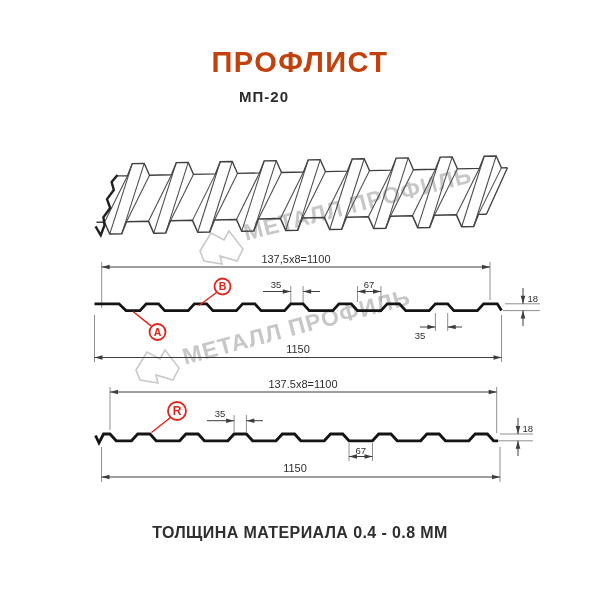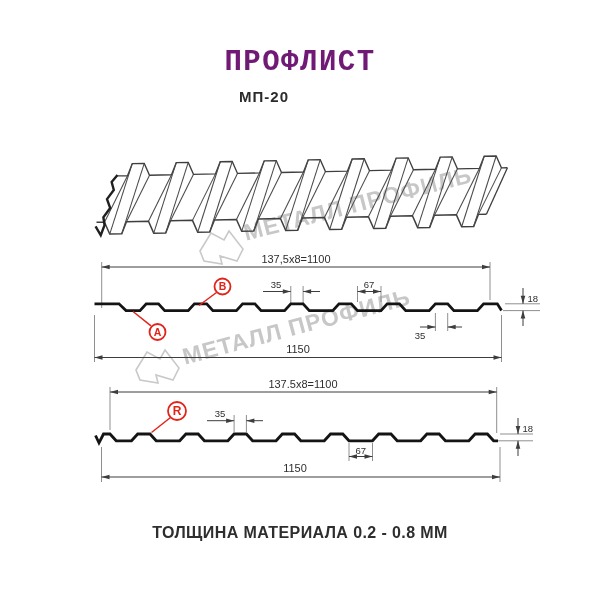--- a/index.html
+++ b/index.html
@@ -1,19 +1,19 @@
 <!DOCTYPE html>
 <html><head>
 <meta charset="utf-8">
 <style>
   html,body{margin:0;padding:0;background:#fff;}
   #stage{position:relative;width:600px;height:600px;background:#ffffff;overflow:hidden;
          font-family:"Liberation Sans",sans-serif;}
   .title{position:absolute;left:0;top:46px;width:600px;text-align:center;
-         font-size:29px;font-weight:700;letter-spacing:1.5px;color:#701a75;font-family:Liberation Mono, monospace;}
+         font-size:29px;font-weight:700;letter-spacing:1.5px;color:#c2410c;}
   .subtitle{position:absolute;left:0;top:88px;width:528px;text-align:center;
          font-size:15px;font-weight:600;letter-spacing:1px;color:#2b2b2b;}
   .footer{position:absolute;left:0;top:524px;width:600px;text-align:center;
          font-size:16px;font-weight:600;letter-spacing:0.4px;color:#2e2e2e;}
   .wm-text{position:absolute;font-size:23px;font-weight:700;letter-spacing:1px;
          color:#c7c7c7;white-space:nowrap;transform-origin:left center;}
   .wm1-text{left:244px;top:220px;transform:rotate(-14.5deg);}
   .wm2-text{left:183px;top:344px;transform:rotate(-15deg);}
   svg{position:absolute;display:block;}
   #svg3d{left:90px;top:145px;}
@@ -188,14 +188,14 @@
     <text class="dtxt" x="220" y="417" font-size="9.5" text-anchor="middle">35</text>
     <text class="dtxt" x="360.7" y="453.5" font-size="9.5" text-anchor="middle">67</text>
     <text class="dtxt" x="522.5" y="431.5" font-size="9.5">18</text>
     <text class="dtxt" x="295" y="472" font-size="11" text-anchor="middle">1150</text>
 
     <line class="redln" x1="170.5" y1="417.5" x2="151.5" y2="432.5"></line>
     <circle class="red" cx="177" cy="411" r="9"></circle>
     <text class="redtxt" x="177" y="415.3" font-size="12" text-anchor="middle" font-family="Liberation Serif, serif">R</text>
   </svg>
 
-  <div class="footer">ТОЛЩИНА МАТЕРИАЛА 0.2 - 0.8 ММ</div>
+  <div class="footer">ТОЛЩИНА МАТЕРИАЛА 0.4 - 0.8 ММ</div>
 </div>
 
 </body></html>

